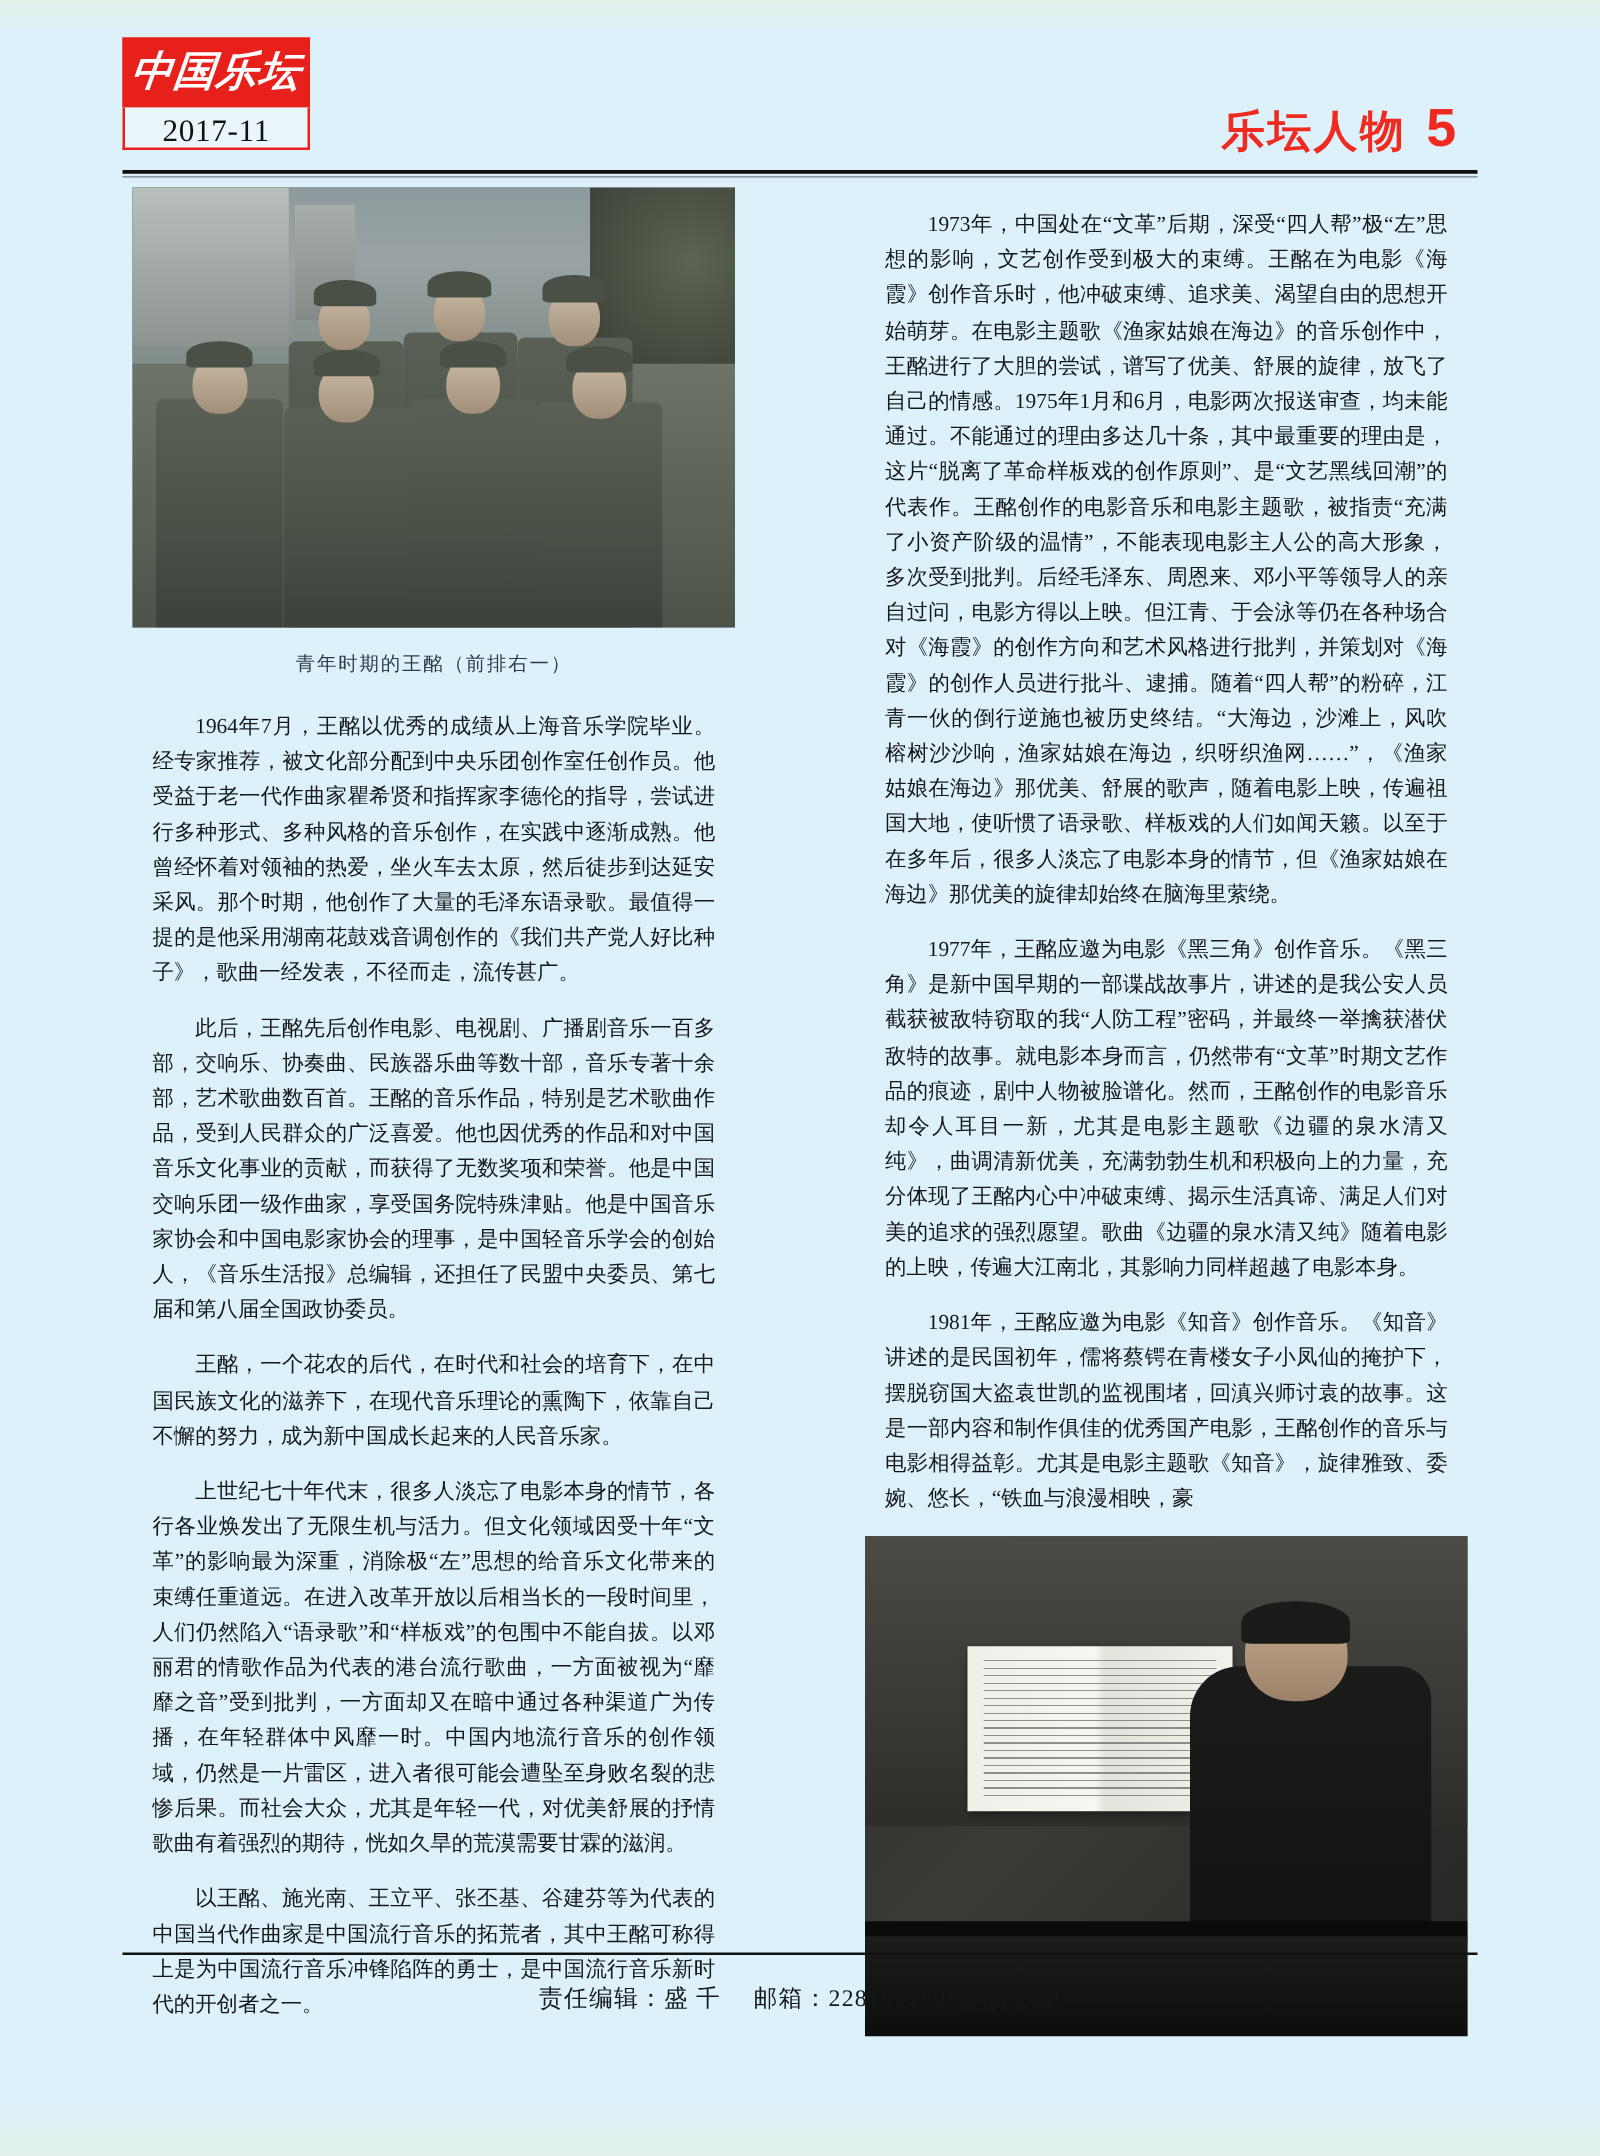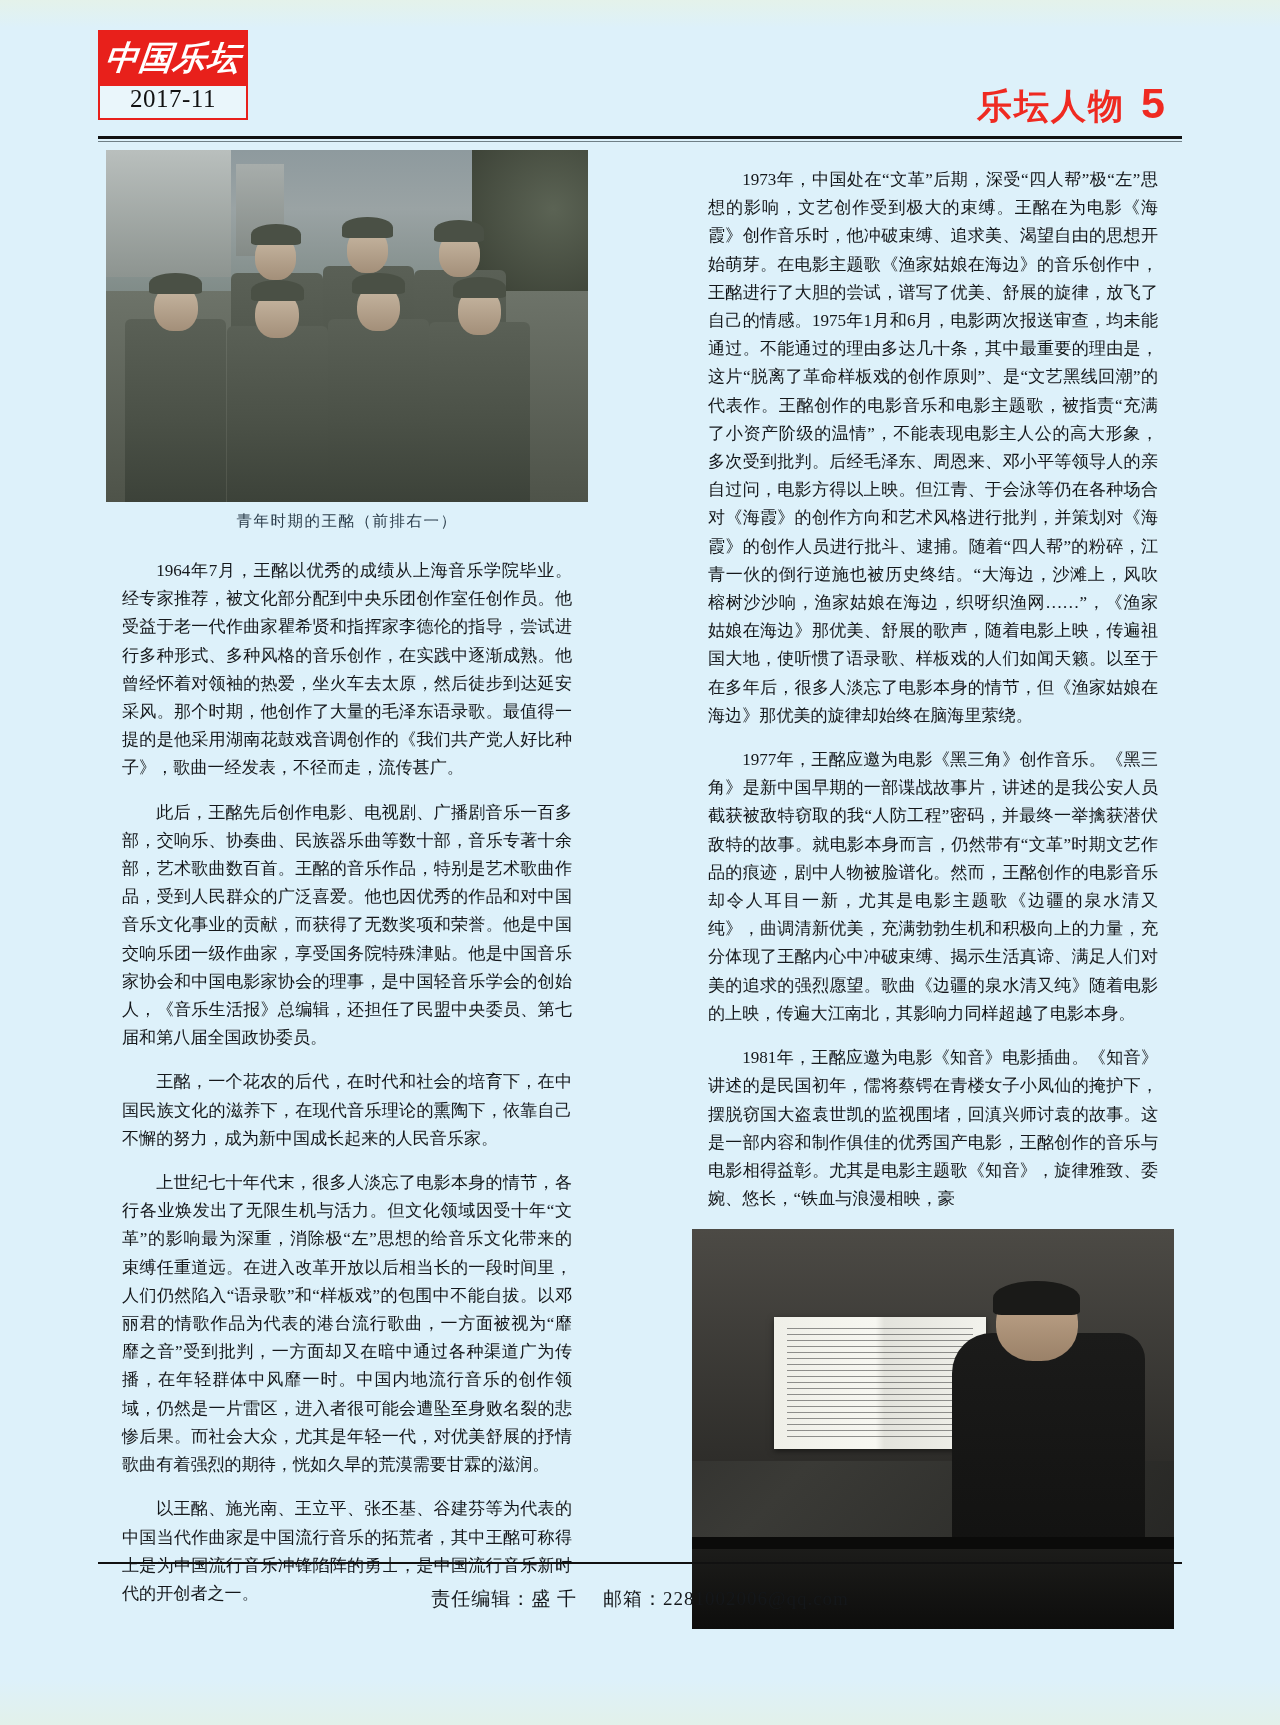--- a/index.html
+++ b/index.html
@@ -54,21 +54,21 @@
     letter-spacing: 1px;
     line-height: 1;
     transform: skewX(-6deg);
     white-space: nowrap;
   }
   .logo-date {
     border: 2px solid #e8201b;
     border-top: none;
     height: 32px;
     display: flex;
-    align-items: flex-start;
+    align-items: flex-end;
     justify-content: center;
     background: #eaf6fb;
   }
   .logo-date span {
     font-family: "Liberation Serif", "DejaVu Serif", serif;
     font-size: 25px;
     color: #111;
     letter-spacing: 0.5px;
     line-height: 1;
   }
@@ -152,21 +152,21 @@
   .photo-bottom {
     width: 482px;
     height: 400px;
   }
   .caption {
     font-family: "Liberation Serif", "DejaVu Serif", serif;
     font-size: 15.5px;
     color: #2b3d4a;
     text-align: center;
     letter-spacing: 1.5px;
-    padding-top: 9px;
+    padding-top: 19px;
     padding-bottom: 9px;
   }
 
   
   .section-heading {
     color: #ee2a20;
     font-family: "Liberation Sans", "DejaVu Sans", sans-serif;
     font-size: 22.5px;
     font-weight: bold;
     letter-spacing: 0.5px;
@@ -324,21 +324,21 @@
     <div class="body-text">
       <p>上世纪七十年代末，很多人淡忘了电影本身的情节，各行各业焕发出了无限生机与活力。但文化领域因受十年“文革”的影响最为深重，消除极“左”思想的给音乐文化带来的束缚任重道远。在进入改革开放以后相当长的一段时间里，人们仍然陷入“语录歌”和“样板戏”的包围中不能自拔。以邓丽君的情歌作品为代表的港台流行歌曲，一方面被视为“靡靡之音”受到批判，一方面却又在暗中通过各种渠道广为传播，在年轻群体中风靡一时。中国内地流行音乐的创作领域，仍然是一片雷区，进入者很可能会遭坠至身败名裂的悲惨后果。而社会大众，尤其是年轻一代，对优美舒展的抒情歌曲有着强烈的期待，恍如久旱的荒漠需要甘霖的滋润。</p>
       <p>以王酩、施光南、王立平、张丕基、谷建芬等为代表的中国当代作曲家是中国流行音乐的拓荒者，其中王酩可称得上是为中国流行音乐冲锋陷阵的勇士，是中国流行音乐新时代的开创者之一。</p>
     </div>
   </div>
 
   <div class="col col-right">
     <div class="body-text">
       <p>1973年，中国处在“文革”后期，深受“四人帮”极“左”思想的影响，文艺创作受到极大的束缚。王酩在为电影《海霞》创作音乐时，他冲破束缚、追求美、渴望自由的思想开始萌芽。在电影主题歌《渔家姑娘在海边》的音乐创作中，王酩进行了大胆的尝试，谱写了优美、舒展的旋律，放飞了自己的情感。1975年1月和6月，电影两次报送审查，均未能通过。不能通过的理由多达几十条，其中最重要的理由是，这片“脱离了革命样板戏的创作原则”、是“文艺黑线回潮”的代表作。王酩创作的电影音乐和电影主题歌，被指责“充满了小资产阶级的温情”，不能表现电影主人公的高大形象，多次受到批判。后经毛泽东、周恩来、邓小平等领导人的亲自过问，电影方得以上映。但江青、于会泳等仍在各种场合对《海霞》的创作方向和艺术风格进行批判，并策划对《海霞》的创作人员进行批斗、逮捕。随着“四人帮”的粉碎，江青一伙的倒行逆施也被历史终结。“大海边，沙滩上，风吹榕树沙沙响，渔家姑娘在海边，织呀织渔网……”，《渔家姑娘在海边》那优美、舒展的歌声，随着电影上映，传遍祖国大地，使听惯了语录歌、样板戏的人们如闻天籁。以至于在多年后，很多人淡忘了电影本身的情节，但《渔家姑娘在海边》那优美的旋律却始终在脑海里萦绕。</p>
       <p>1977年，王酩应邀为电影《黑三角》创作音乐。《黑三角》是新中国早期的一部谍战故事片，讲述的是我公安人员截获被敌特窃取的我“人防工程”密码，并最终一举擒获潜伏敌特的故事。就电影本身而言，仍然带有“文革”时期文艺作品的痕迹，剧中人物被脸谱化。然而，王酩创作的电影音乐却令人耳目一新，尤其是电影主题歌《边疆的泉水清又纯》，曲调清新优美，充满勃勃生机和积极向上的力量，充分体现了王酩内心中冲破束缚、揭示生活真谛、满足人们对美的追求的强烈愿望。歌曲《边疆的泉水清又纯》随着电影的上映，传遍大江南北，其影响力同样超越了电影本身。</p>
-      <p>1981年，王酩应邀为电影《知音》电影插曲。《知音》讲述的是民国初年，儒将蔡锷在青楼女子小凤仙的掩护下，摆脱窃国大盗袁世凯的监视围堵，回滇兴师讨袁的故事。这是一部内容和制作俱佳的优秀国产电影，王酩创作的音乐与电影相得益彰。尤其是电影主题歌《知音》，旋律雅致、委婉、悠长，“铁血与浪漫相映，豪</p>
+      <p>1981年，王酩应邀为电影《知音》创作音乐。《知音》讲述的是民国初年，儒将蔡锷在青楼女子小凤仙的掩护下，摆脱窃国大盗袁世凯的监视围堵，回滇兴师讨袁的故事。这是一部内容和制作俱佳的优秀国产电影，王酩创作的音乐与电影相得益彰。尤其是电影主题歌《知音》，旋律雅致、委婉、悠长，“铁血与浪漫相映，豪</p>
     </div>
 
     <div class="photo photo-bottom" style="margin-top:10px;">
       <div class="p2-bg"></div>
       <div class="p2-wall"></div>
       <div class="p2-score">
         <div class="p2-score-lines"></div>
       </div>
       <div class="p2-body"></div>
       <div class="p2-head"></div>

